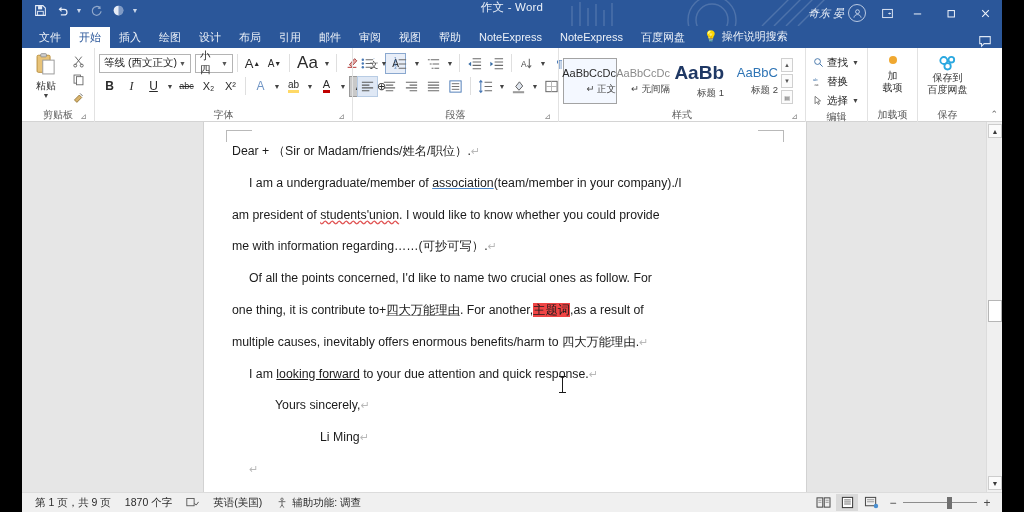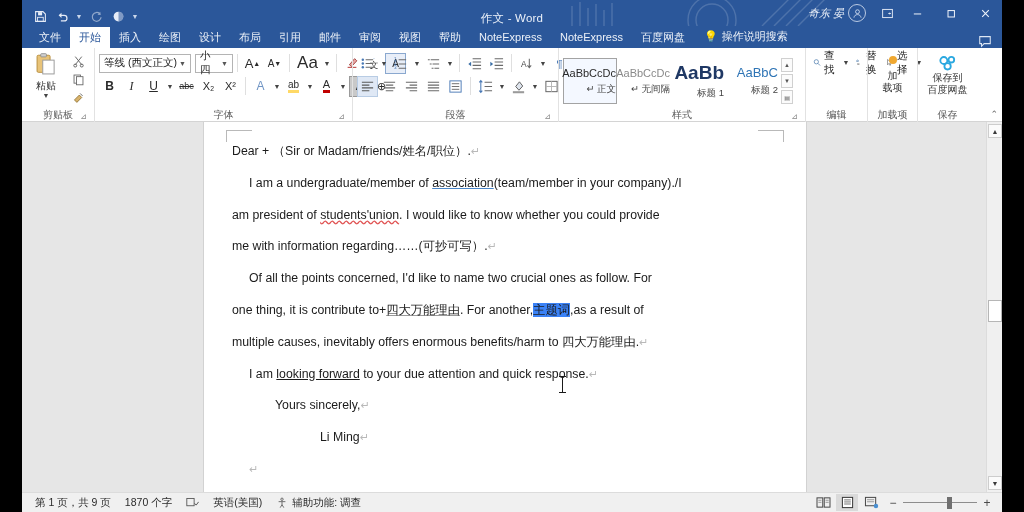--- a/index.html
+++ b/index.html
@@ -16,21 +16,21 @@
     background: #f3f3f3;
     overflow: hidden;
   }
 
   
   .titlebar {
     position: relative;
     height: 26px;
     background: #2b579a;
     display: flex;
-    align-items: flex-end;
+    align-items: flex-start;
   }
   .tb-deco {
     position: absolute; right: 140px; top: 0; height: 26px; width: 300px;
     opacity: .16; pointer-events: none; overflow: hidden;
   }
   .qat { display: flex; align-items: center; gap: 2px; padding-left: 8px; }
   .qat-btn {
     width: 20px; height: 20px;
     display: flex; align-items: center; justify-content: center;
     color: #dfe7f3;
@@ -594,21 +594,21 @@
           <div class="gs">▤</div>
         </div>
       </div>
       <div class="grp-label">
         <span>样式</span>
         <span class="dlg">⊿</span>
       </div>
     </div>
 
     <div class="grp" style="width:62px">
-      <div class="grp-body" style="flex-direction:row;padding-top:3px">
+      <div class="grp-body" style="flex-direction:column;padding-top:3px">
         <div class="ebtn">
           <svg width="11" height="11" viewBox="0 0 16 16">
               <circle cx="6.6" cy="6.6" r="4.2" fill="none" stroke="#3a6ea5" stroke-width="1.3"></circle>
               <path d="M9.8 9.8L14 14" stroke="#3a6ea5" stroke-width="1.4"></path>
             </svg>
           <span>查找</span>
           <span class="caret" style="width:9px">▼</span>
         </div>
         <div class="ebtn">
           <svg width="11" height="11" viewBox="0 0 16 16">
@@ -674,21 +674,21 @@
         <div class="p">
           <span>am president of </span><span class="u-red">students'union</span><span>. I would like to know whether you could provide</span>
         </div>
         <div class="p">
           <span>me with information regarding……(可抄可写）.</span><span class="pm">↵</span>
         </div>
         <div class="p ind">
           <span>Of all the points concerned, I'd like to name two crucial ones as follow. For</span>
         </div>
         <div class="p">
-          <span>one thing, it is contribute to+</span><span class="u-gray">四大万能理由</span><span>. For another,</span><span style="background:#3b82f6">主题词</span><span>,as a result of</span>
+          <span>one thing, it is contribute to+</span><span class="u-gray">四大万能理由</span><span>. For another,</span><span style="background:#ef4444">主题词</span><span>,as a result of</span>
         </div>
         <div class="p">
           <span>multiple causes, inevitably offers enormous benefits/harm to 四大万能理由.</span><span class="pm">↵</span>
         </div>
         <div class="p ind">
           <span>I am </span><span class="u">looking   forward</span><span> to your due attention and quick response.</span><span class="pm">↵</span>
         </div>
         <div class="p ind2">
           <span>Yours  sincerely,</span><span class="pm">↵</span>
         </div>

